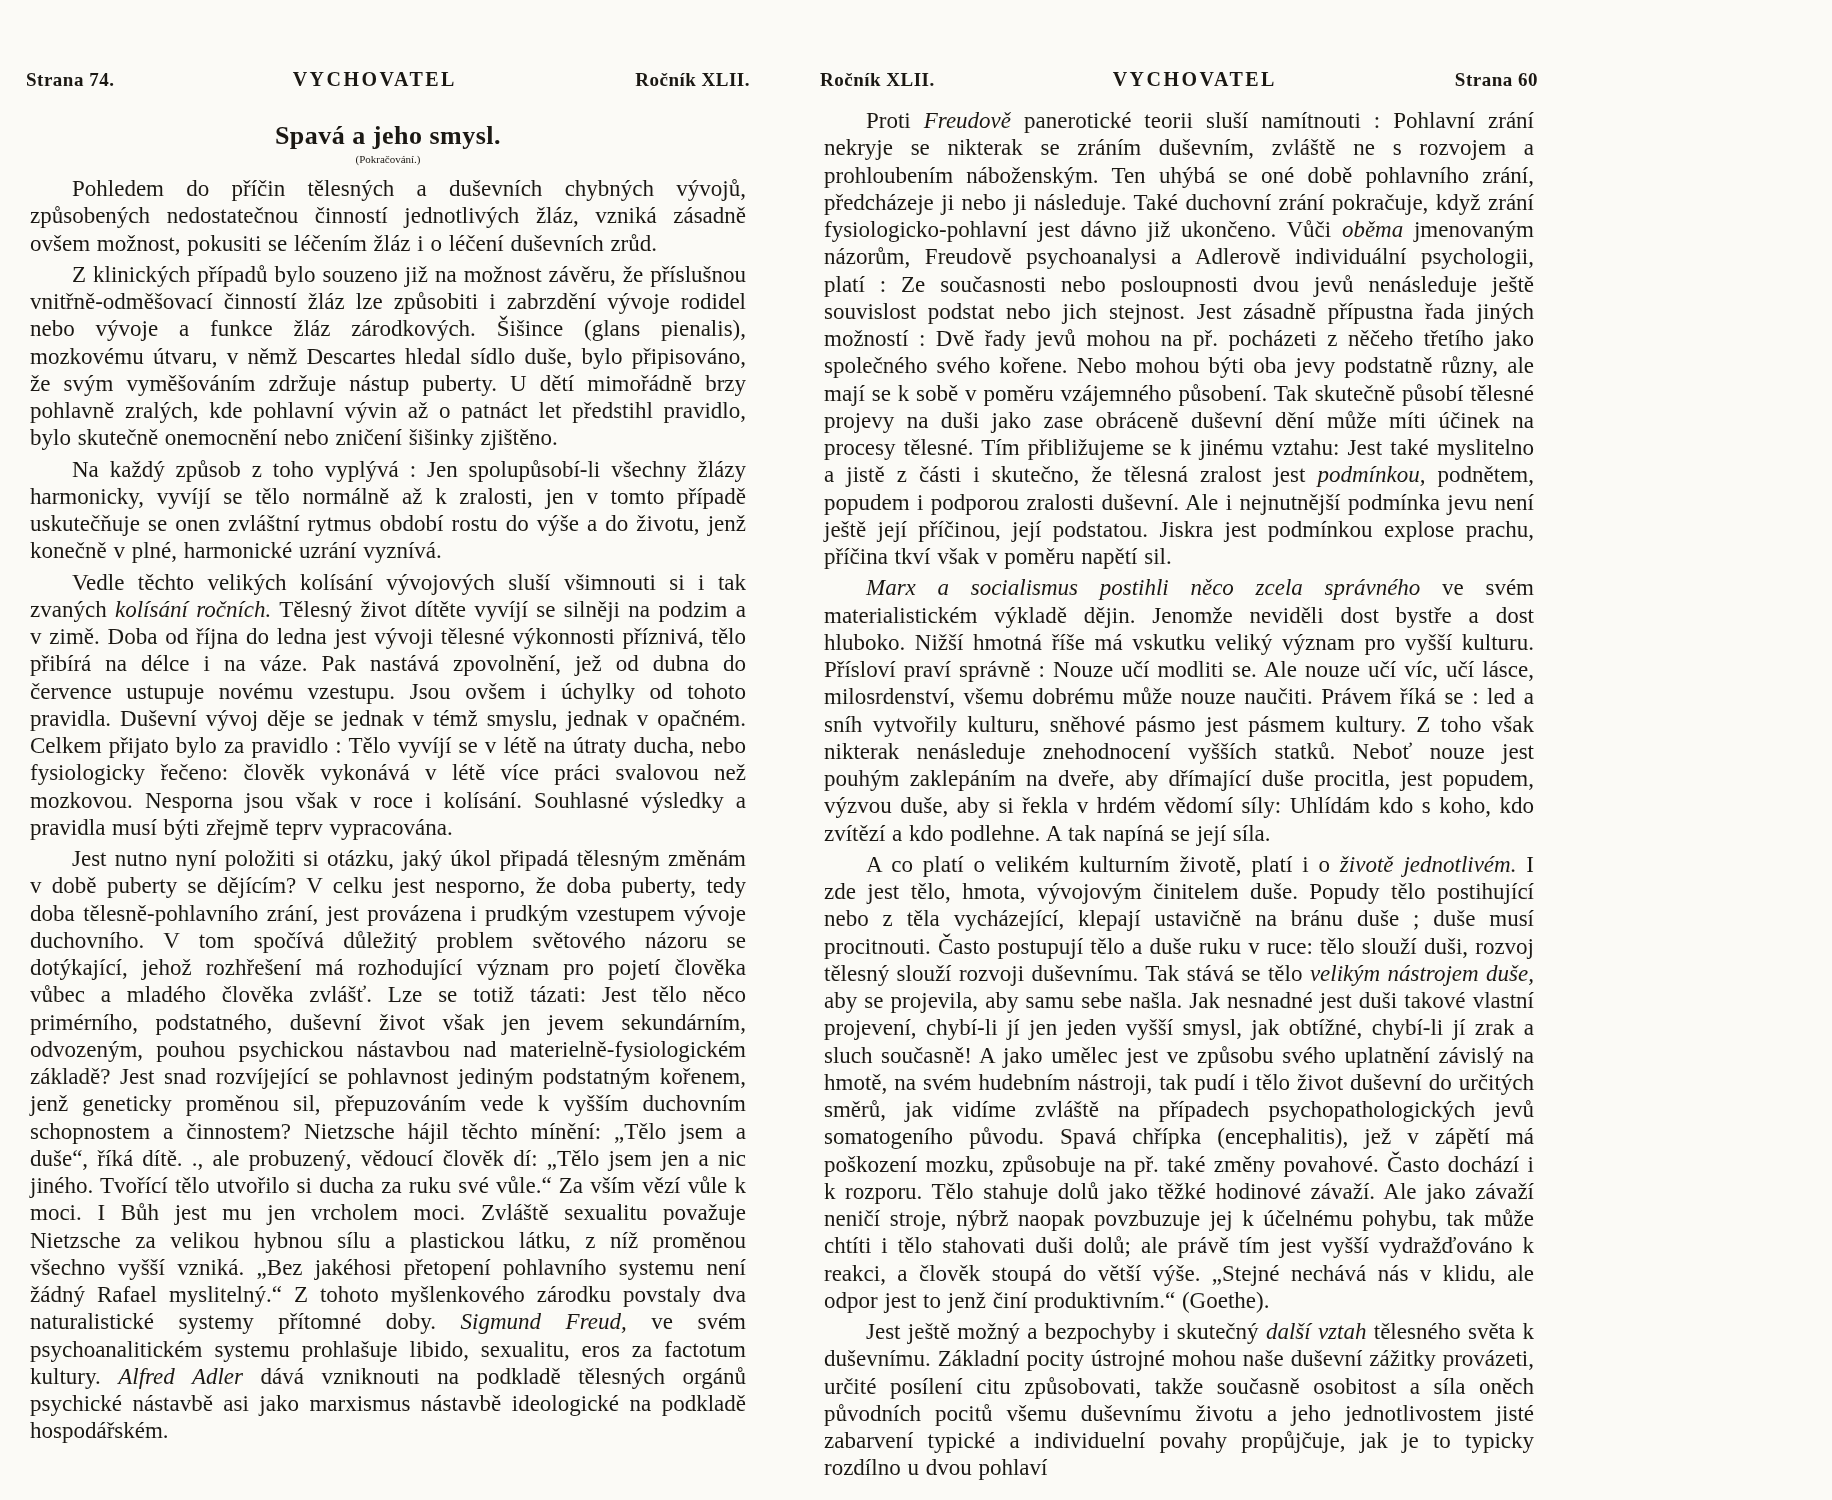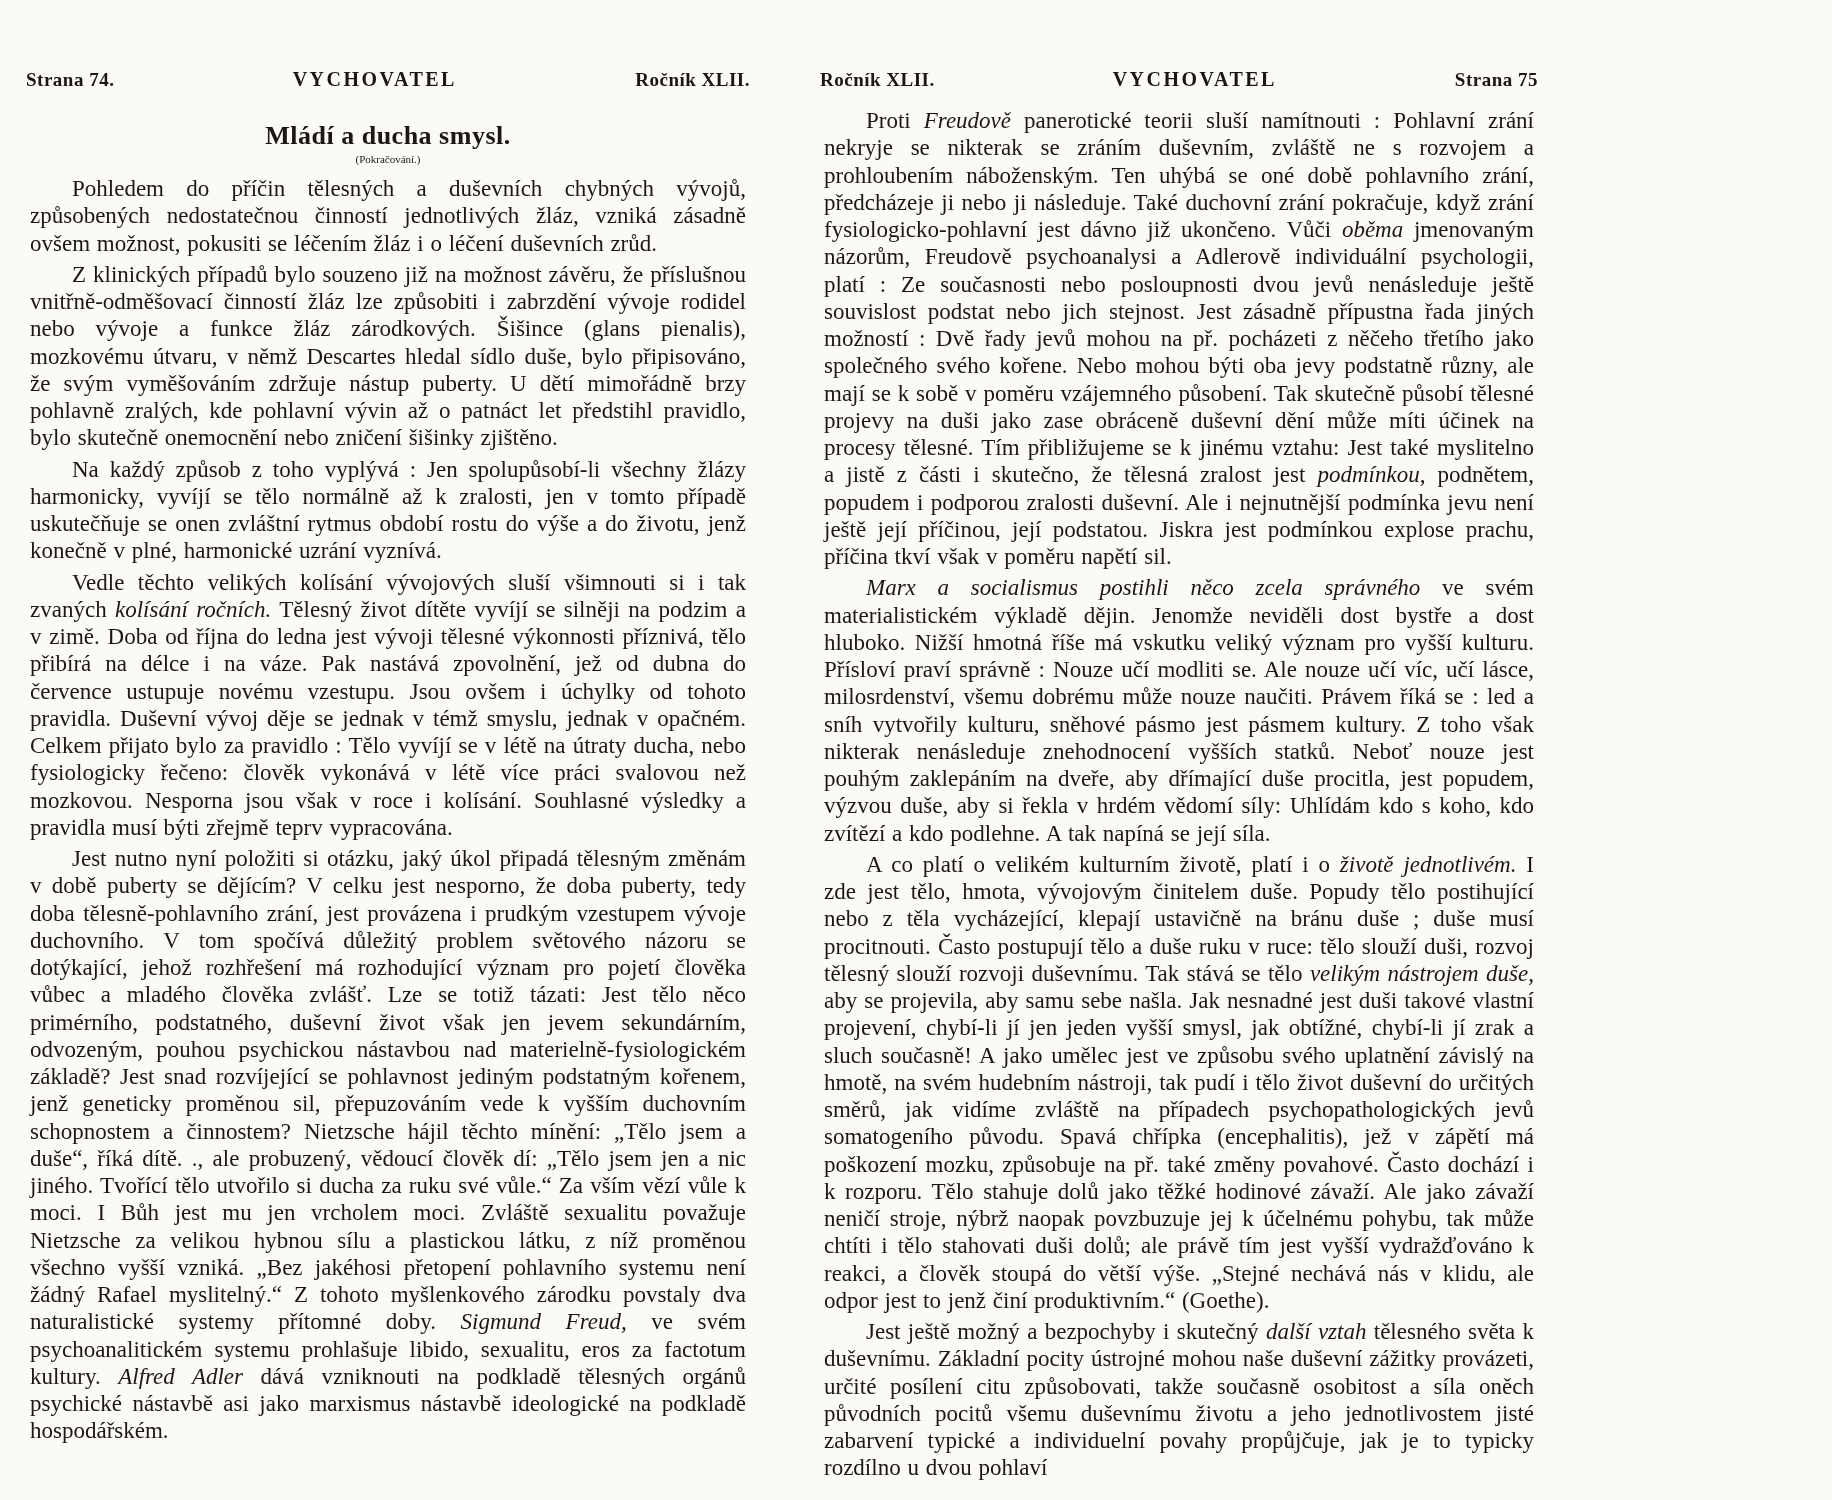--- a/index.html
+++ b/index.html
@@ -75,34 +75,34 @@
 <body>
 
 <div class="scan">
 
   <div class="page left">
     <div class="page-header">
       <span class="ph-strong">Strana 74.</span>
       <span class="ph-journal">VYCHOVATEL</span>
       <span class="ph-strong">Ročník XLII.</span>
     </div>
-    <h1 class="article-title">Mládí a ducha smysl.</h1>
+    <h1 class="article-title">Spavá a jeho smysl.</h1>
     <div class="subtitle">(Pokračování.)</div>
     <p class="body-par">Pohledem do příčin tělesných a duševních chybných vývojů, způsobených nedostatečnou činností jednotlivých žláz, vzniká zásadně ovšem možnost, pokusiti se léčením žláz i o léčení duševních zrůd.</p>
     <p class="body-par">Z klinických případů bylo souzeno již na možnost závěru, že příslušnou vnitřně-odměšovací činností žláz lze způsobiti i zabrzdění vývoje rodidel nebo vývoje a funkce žláz zárodkových. Šišince (glans pienalis), mozkovému útvaru, v němž Descartes hledal sídlo duše, bylo připisováno, že svým vyměšováním zdržuje nástup puberty. U dětí mimořádně brzy pohlavně zralých, kde pohlavní vývin až o patnáct let předstihl pravidlo, bylo skutečně onemocnění nebo zničení šišinky zjištěno.</p>
     <p class="body-par">Na každý způsob z toho vyplývá : Jen spolupůsobí-li všechny žlázy harmonicky, vyvíjí se tělo normálně až k zralosti, jen v tomto případě uskutečňuje se onen zvláštní rytmus období rostu do výše a do životu, jenž konečně v plné, harmonické uzrání vyznívá.</p>
     <p class="body-par">Vedle těchto velikých kolísání vývojových sluší všimnouti si i tak zvaných <em>kolísání ročních.</em> Tělesný život dítěte vyvíjí se silněji na podzim a v zimě. Doba od října do ledna jest vývoji tělesné výkonnosti příznivá, tělo přibírá na délce i na váze. Pak nastává zpovolnění, jež od dubna do července ustupuje novému vzestupu. Jsou ovšem i úchylky od tohoto pravidla. Duševní vývoj děje se jednak v témž smyslu, jednak v opačném. Celkem přijato bylo za pravidlo : Tělo vyvíjí se v létě na útraty ducha, nebo fysiologicky řečeno: člověk vykonává v létě více práci svalovou než mozkovou. Nesporna jsou však v roce i kolísání. Souhlasné výsledky a pravidla musí býti zřejmě teprv vypracována.</p>
     <p class="body-par">Jest nutno nyní položiti si otázku, jaký úkol připadá tělesným změnám v době puberty se dějícím? V celku jest nesporno, že doba puberty, tedy doba tělesně-pohlavního zrání, jest provázena i prudkým vzestupem vývoje duchovního. V tom spočívá důležitý problem světového názoru se dotýkající, jehož rozhřešení má rozhodující význam pro pojetí člověka vůbec a mladého člověka zvlášť. Lze se totiž tázati: Jest tělo něco primérního, podstatného, duševní život však jen jevem sekundárním, odvozeným, pouhou psychickou nástavbou nad materielně-fysiologickém základě? Jest snad rozvíjející se pohlavnost jediným podstatným kořenem, jenž geneticky proměnou sil, přepuzováním vede k vyšším duchovním schopnostem a činnostem? Nietzsche hájil těchto mínění: „Tělo jsem a duše“, říká dítě. ., ale probuzený, vědoucí člověk dí: „Tělo jsem jen a nic jiného. Tvořící tělo utvořilo si ducha za ruku své vůle.“ Za vším vězí vůle k moci. I Bůh jest mu jen vrcholem moci. Zvláště sexualitu považuje Nietzsche za velikou hybnou sílu a plastickou látku, z níž proměnou všechno vyšší vzniká. „Bez jakéhosi přetopení pohlavního systemu není žádný Rafael myslitelný.“ Z tohoto myšlenkového zárodku povstaly dva naturalistické systemy přítomné doby. <em>Sigmund Freud,</em> ve svém psychoanalitickém systemu prohlašuje libido, sexualitu, eros za factotum kultury. <em>Alfred Adler</em> dává vzniknouti na podkladě tělesných orgánů psychické nástavbě asi jako marxismus nástavbě ideologické na podkladě hospodářském.</p>
   </div>
 
   <div class="page right">
     <div class="page-header">
       <span class="ph-strong">Ročník XLII.</span>
       <span class="ph-journal">VYCHOVATEL</span>
-      <span class="ph-strong">Strana 75</span>
+      <span class="ph-strong">Strana 60</span>
     </div>
     <p class="body-par">Proti <em>Freudově</em> panerotické teorii sluší namítnouti : Pohlavní zrání nekryje se nikterak se zráním duševním, zvláště ne s rozvojem a prohloubením náboženským. Ten uhýbá se oné době pohlavního zrání, předcházeje ji nebo ji následuje. Také duchovní zrání pokračuje, když zrání fysiologicko-pohlavní jest dávno již ukončeno. Vůči <em>oběma</em> jmenovaným názorům, Freudově psychoanalysi a Adlerově individuální psychologii, platí : Ze současnosti nebo posloupnosti dvou jevů nenásleduje ještě souvislost podstat nebo jich stejnost. Jest zásadně přípustna řada jiných možností : Dvě řady jevů mohou na př. pocházeti z něčeho třetího jako společného svého kořene. Nebo mohou býti oba jevy podstatně různy, ale mají se k sobě v poměru vzájemného působení. Tak skutečně působí tělesné projevy na duši jako zase obráceně duševní dění může míti účinek na procesy tělesné. Tím přibližujeme se k jinému vztahu: Jest také myslitelno a jistě z části i skutečno, že tělesná zralost jest <em>podmínkou,</em> podnětem, popudem i podporou zralosti duševní. Ale i nejnutnější podmínka jevu není ještě její příčinou, její podstatou. Jiskra jest podmínkou explose prachu, příčina tkví však v poměru napětí sil.</p>
     <p class="body-par"><em>Marx a socialismus postihli něco zcela správného</em> ve svém materialistickém výkladě dějin. Jenomže neviděli dost bystře a dost hluboko. Nižší hmotná říše má vskutku veliký význam pro vyšší kulturu. Přísloví praví správně : Nouze učí modliti se. Ale nouze učí víc, učí lásce, milosrdenství, všemu dobrému může nouze naučiti. Právem říká se : led a sníh vytvořily kulturu, sněhové pásmo jest pásmem kultury. Z toho však nikterak nenásleduje znehodnocení vyšších statků. Neboť nouze jest pouhým zaklepáním na dveře, aby dřímající duše procitla, jest popudem, výzvou duše, aby si řekla v hrdém vědomí síly: Uhlídám kdo s koho, kdo zvítězí a kdo podlehne. A tak napíná se její síla.</p>
     <p class="body-par">A co platí o velikém kulturním životě, platí i o <em>životě jednotlivém.</em> I zde jest tělo, hmota, vývojovým činitelem duše. Popudy tělo postihující nebo z těla vycházející, klepají ustavičně na bránu duše ; duše musí procitnouti. Často postupují tělo a duše ruku v ruce: tělo slouží duši, rozvoj tělesný slouží rozvoji duševnímu. Tak stává se tělo <em>velikým nástrojem duše,</em> aby se projevila, aby samu sebe našla. Jak nesnadné jest duši takové vlastní projevení, chybí-li jí jen jeden vyšší smysl, jak obtížné, chybí-li jí zrak a sluch současně! A jako umělec jest ve způsobu svého uplatnění závislý na hmotě, na svém hudebním nástroji, tak pudí i tělo život duševní do určitých směrů, jak vidíme zvláště na případech psychopathologických jevů somatogeního původu. Spavá chřípka (encephalitis), jež v zápětí má poškození mozku, způsobuje na př. také změny povahové. Často dochází i k rozporu. Tělo stahuje dolů jako těžké hodinové závaží. Ale jako závaží neničí stroje, nýbrž naopak povzbuzuje jej k účelnému pohybu, tak může chtíti i tělo stahovati duši dolů; ale právě tím jest vyšší vydražďováno k reakci, a člověk stoupá do větší výše. „Stejné nechává nás v klidu, ale odpor jest to jenž činí produktivním.“ (Goethe).</p>
     <p class="body-par">Jest ještě možný a bezpochyby i skutečný <em>další vztah</em> tělesného světa k duševnímu. Základní pocity ústrojné mohou naše duševní zážitky provázeti, určité posílení citu způsobovati, takže současně osobitost a síla oněch původních pocitů všemu duševnímu životu a jeho jednotlivostem jisté zabarvení typické a individuelní povahy propůjčuje, jak je to typicky rozdílno u dvou pohlaví</p>
   </div>
 
 </div>
 
 </body></html>

